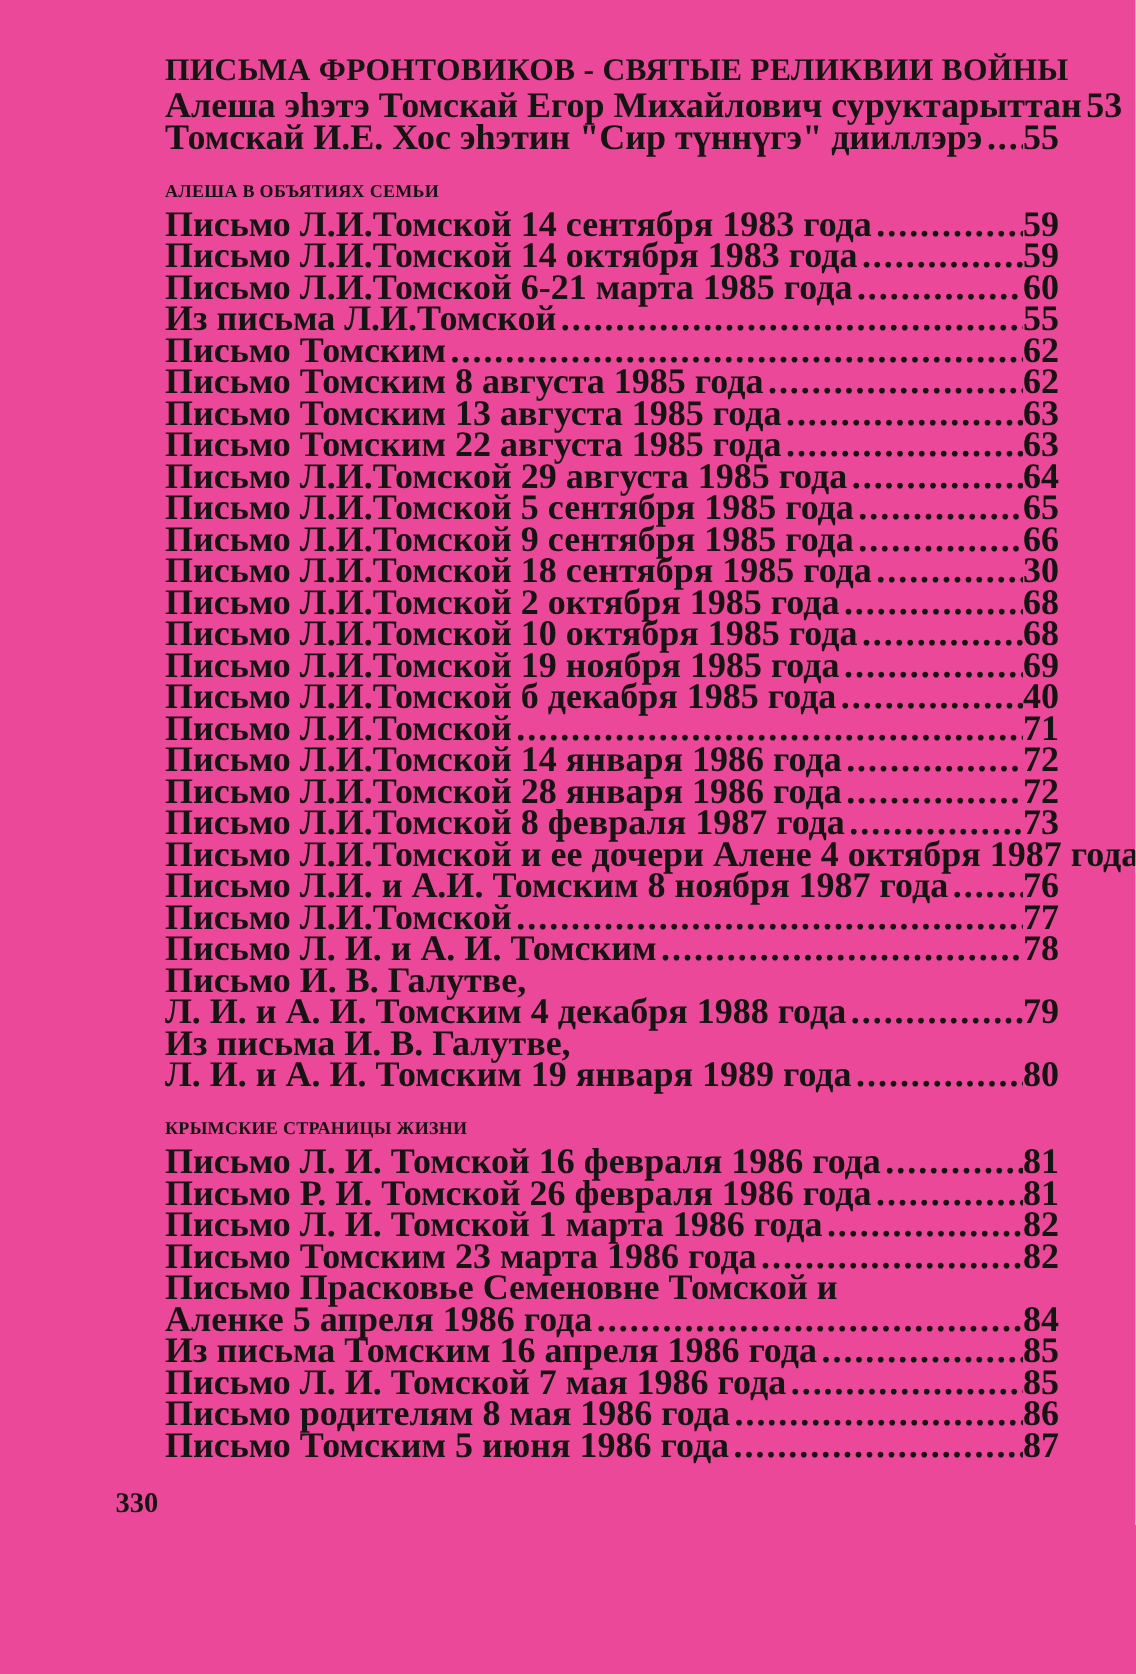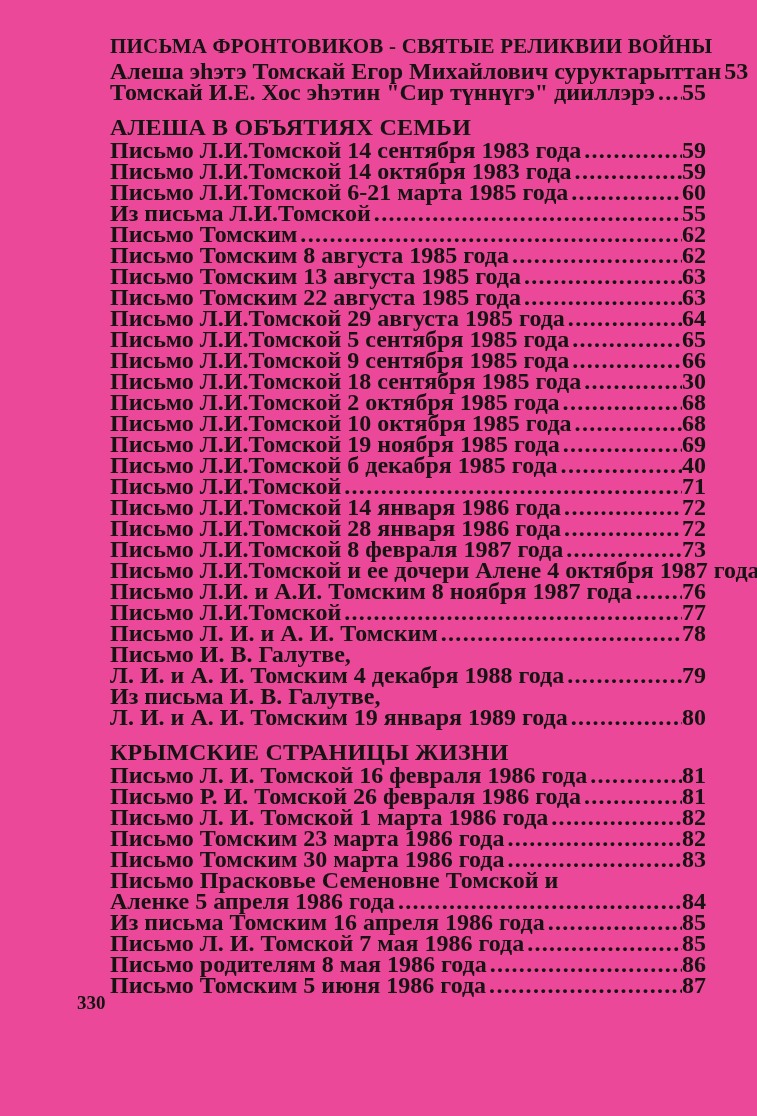--- a/index.html
+++ b/index.html
@@ -31,21 +31,21 @@
     white-space: nowrap;
     margin: 0 0 2px 0;
   }
   .section {
     margin-top: 12px;
   }
   .section.first {
     margin-top: 0;
   }
   .section-title {
-    font-size: 24px;
+    font-size: 12px;
     line-height: 24px;
     letter-spacing: 0.2px;
     margin: 12px 0 1px 0;
     white-space: nowrap;
   }
   .entry {
     display: flex;
     align-items: baseline;
     font-size: 24px;
     line-height: 21px;
@@ -249,25 +249,20 @@
           <span class="entry-text">Письмо Л. И. Томской 1 марта 1986 года</span>
           <span class="dot-leader"></span>
           <span class="entry-page">82</span>
         </div>
         <div class="entry">
           <span class="entry-text">Письмо Томским 23 марта 1986 года</span>
           <span class="dot-leader"></span>
           <span class="entry-page">82</span>
         </div>
         <div class="entry">
-          <span class="entry-text">Письмо Томским 30 марта 1986 года</span>
-          <span class="dot-leader"></span>
-          <span class="entry-page">83</span>
-        </div>
-        <div class="entry">
           <span class="entry-text">Письмо Прасковье Семеновне Томской и</span>
         </div>
         <div class="entry">
           <span class="entry-text">Аленке 5 апреля 1986 года</span>
           <span class="dot-leader"></span>
           <span class="entry-page">84</span>
         </div>
         <div class="entry">
           <span class="entry-text">Из письма Томским 16 апреля 1986 года</span>
           <span class="dot-leader"></span>

